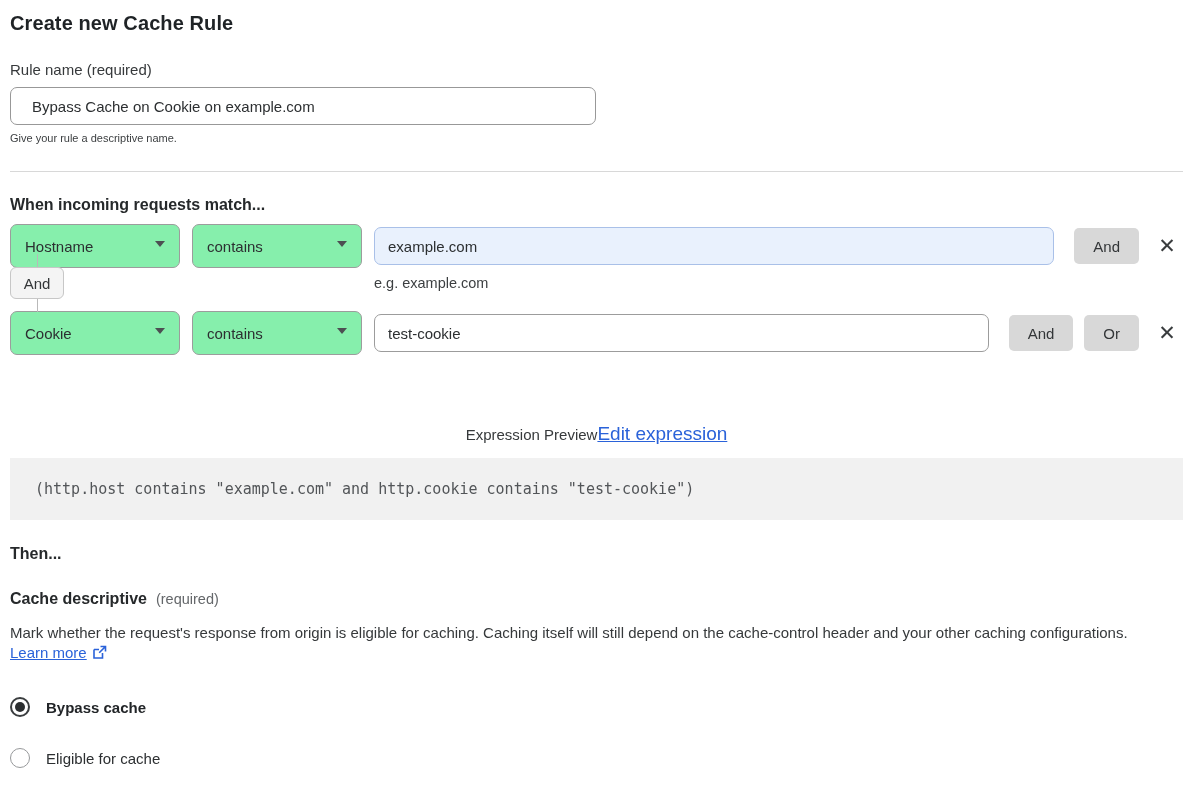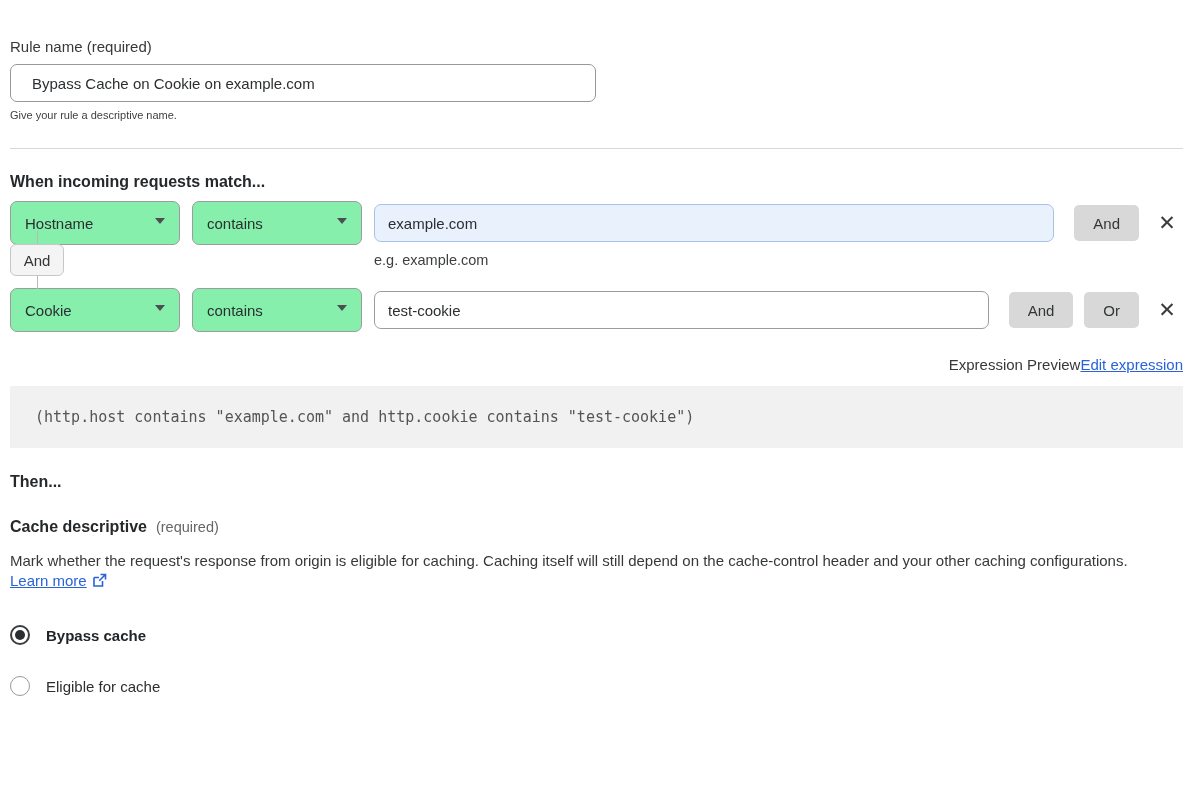--- a/index.html
+++ b/index.html
@@ -90,23 +90,23 @@
   .connector::after  { bottom:-13px; height:13px; }
   .connector-btn {
     position:relative; z-index:1;
     width:54px; height:32px;
     background:#f4f4f4; border:1px solid #c7c7c7; border-radius:6px;
     font-size:15px; color:#333638; font-family:"Liberation Sans", sans-serif;
     cursor:pointer;
   }
 
   
-  .expr-header { display:flex; justify-content:flex-end; align-items:baseline; margin-top:24px; }
+  .expr-header { display:flex; justify-content:center; align-items:baseline; margin-top:68px; }
   .expr-label { font-size:15px; color:#36393b; }
-  .edit-expression-link { font-size:15px; color:#2a62d9; text-decoration:underline; cursor:pointer; }
+  .edit-expression-link { font-size:19px; color:#2a62d9; text-decoration:underline; cursor:pointer; }
   .expr-code {
     margin-top:13px;
     background:#f1f1f1;
     padding:22px 25px;
     font-family:"DejaVu Sans Mono", "Liberation Mono", monospace;
     font-size:15px; color:#525558;
     white-space:pre; overflow:hidden;
   }
 
   .then-title { margin-top:25px; }
@@ -131,20 +131,21 @@
   .radio-circle.unchecked { border:1.5px solid #97999b; }
   .radio-dot { width:10px; height:10px; border-radius:50%; background:#2b2e30; }
   .radio-label { margin-left:16px; font-size:15px; color:#2c2f31; }
   .radio-label.bold { font-weight:700; color:#222528; }
 </style>
 </head>
 <body>
 
 <div class="page">
 
+  <h1 class="page-title">Create new Cache Rule</h1>
 
   <div class="rule-name-block">
     <label class="field-label">Rule name (required)</label>
     <input class="rule-name-input" type="text" value="Bypass Cache on Cookie on example.com" style="">
     <div class="helper-text">Give your rule a descriptive name.</div>
   </div>
 
   <hr class="divider">
 
   <h2 class="section-title">When incoming requests match...</h2>

